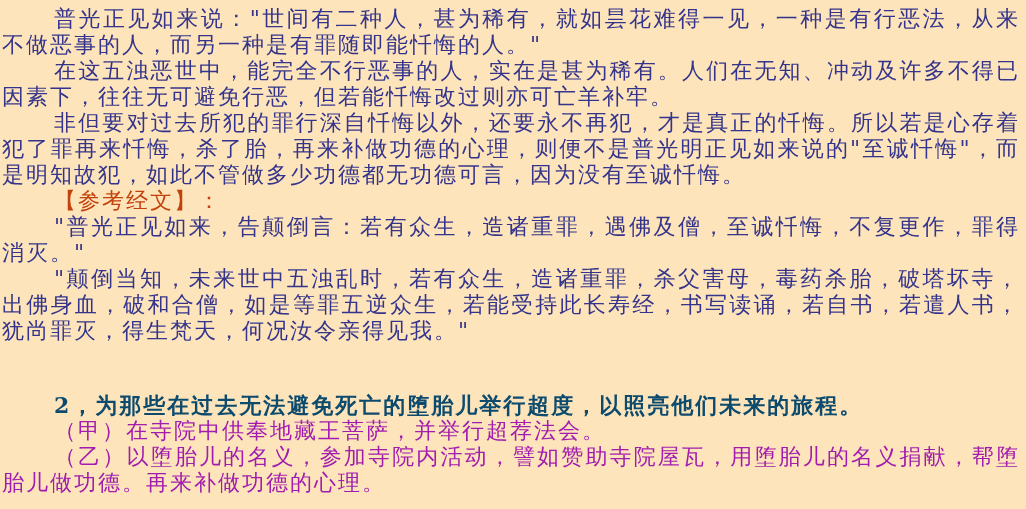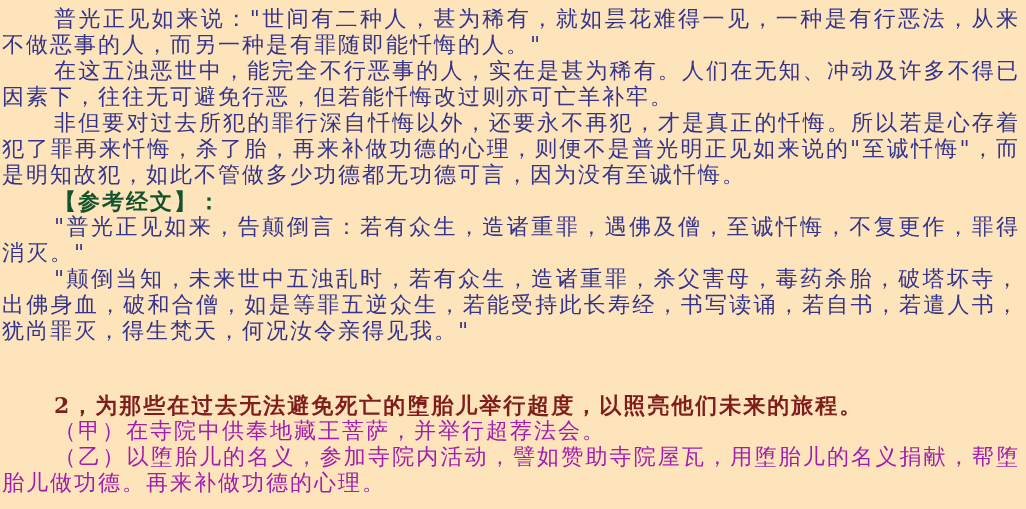--- a/index.html
+++ b/index.html
@@ -20,26 +20,26 @@
     letter-spacing: 2px;
     box-sizing: border-box;
     padding: 6px 6px 0 2px;
   }
   .doc p {
     margin: 0;
     text-indent: 52px;
     text-align: justify;
   }
   .doc p.ref-header {
-    font-weight: bold;
-    color: #14532d;
+    font-weight: normal;
+    color: #c2410c;
   }
   .doc p.section-heading {
     margin-top: 48px;
-    color: #7f1d1d;
+    color: #0c4a6e;
     font-weight: bold;
   }
   .doc p.list-item {
     color: #a21caf;
     font-weight: normal;
   }
 </style>
 </head>
 <body>
 

